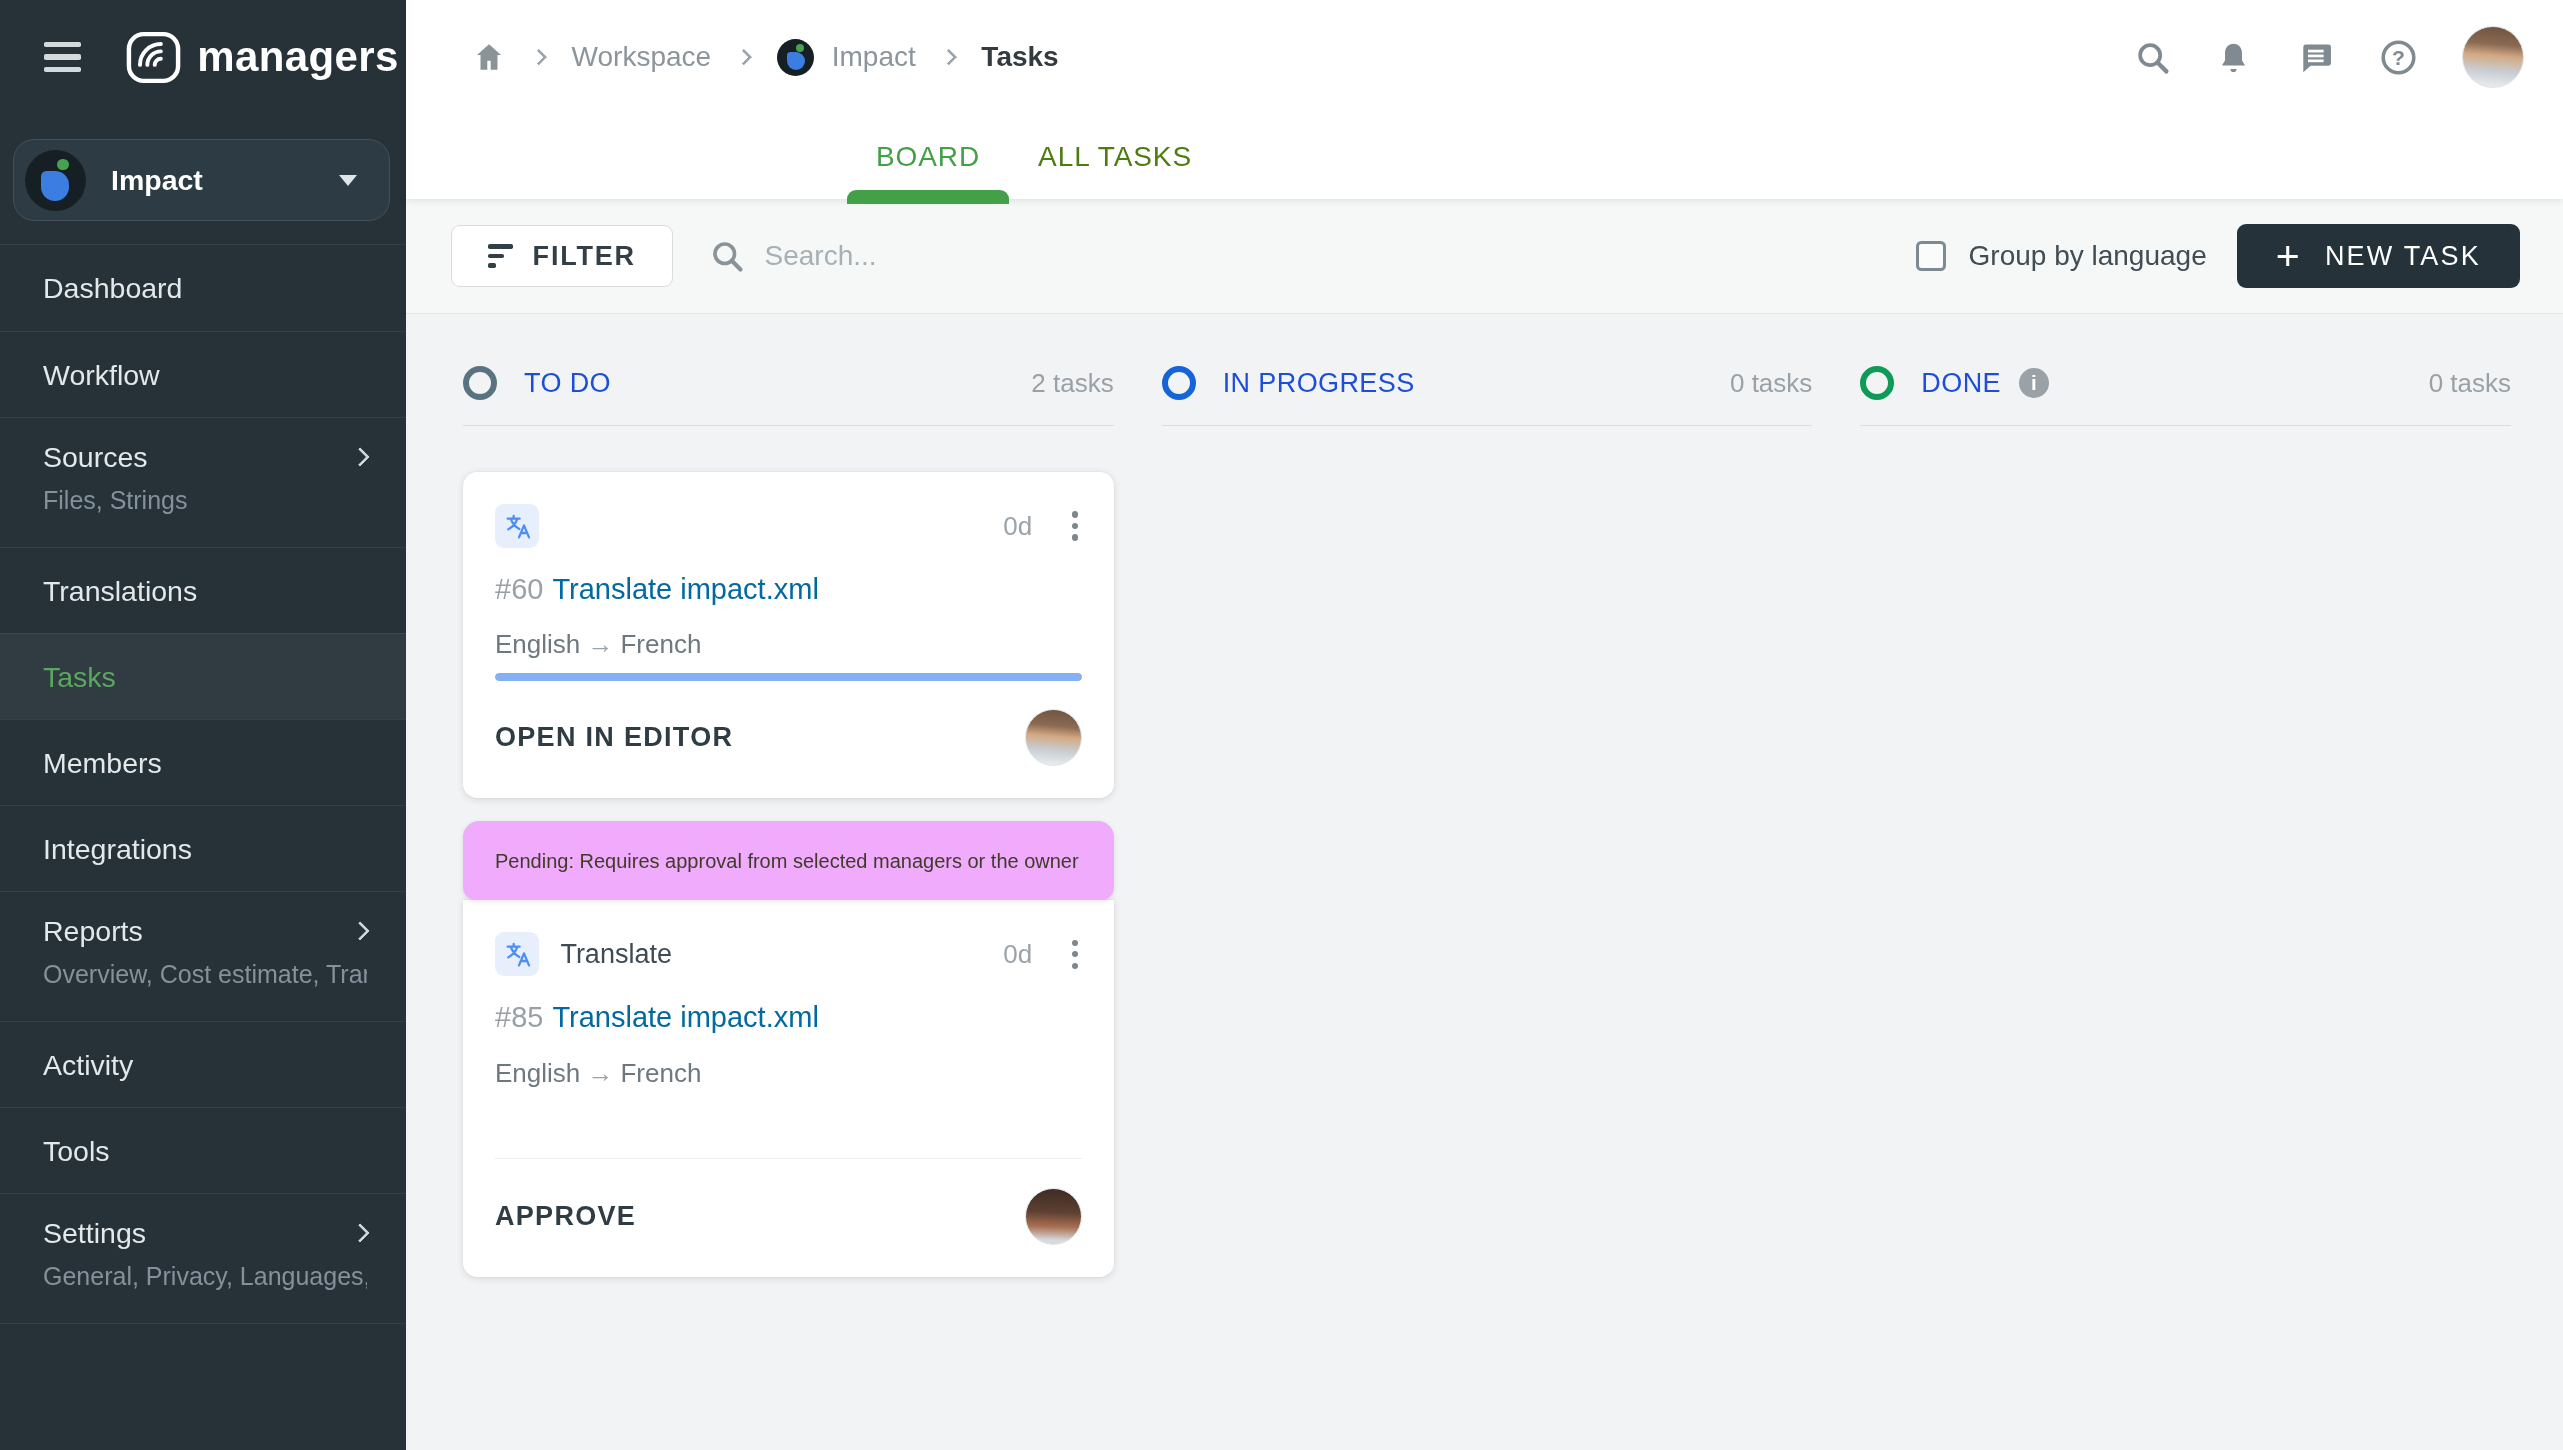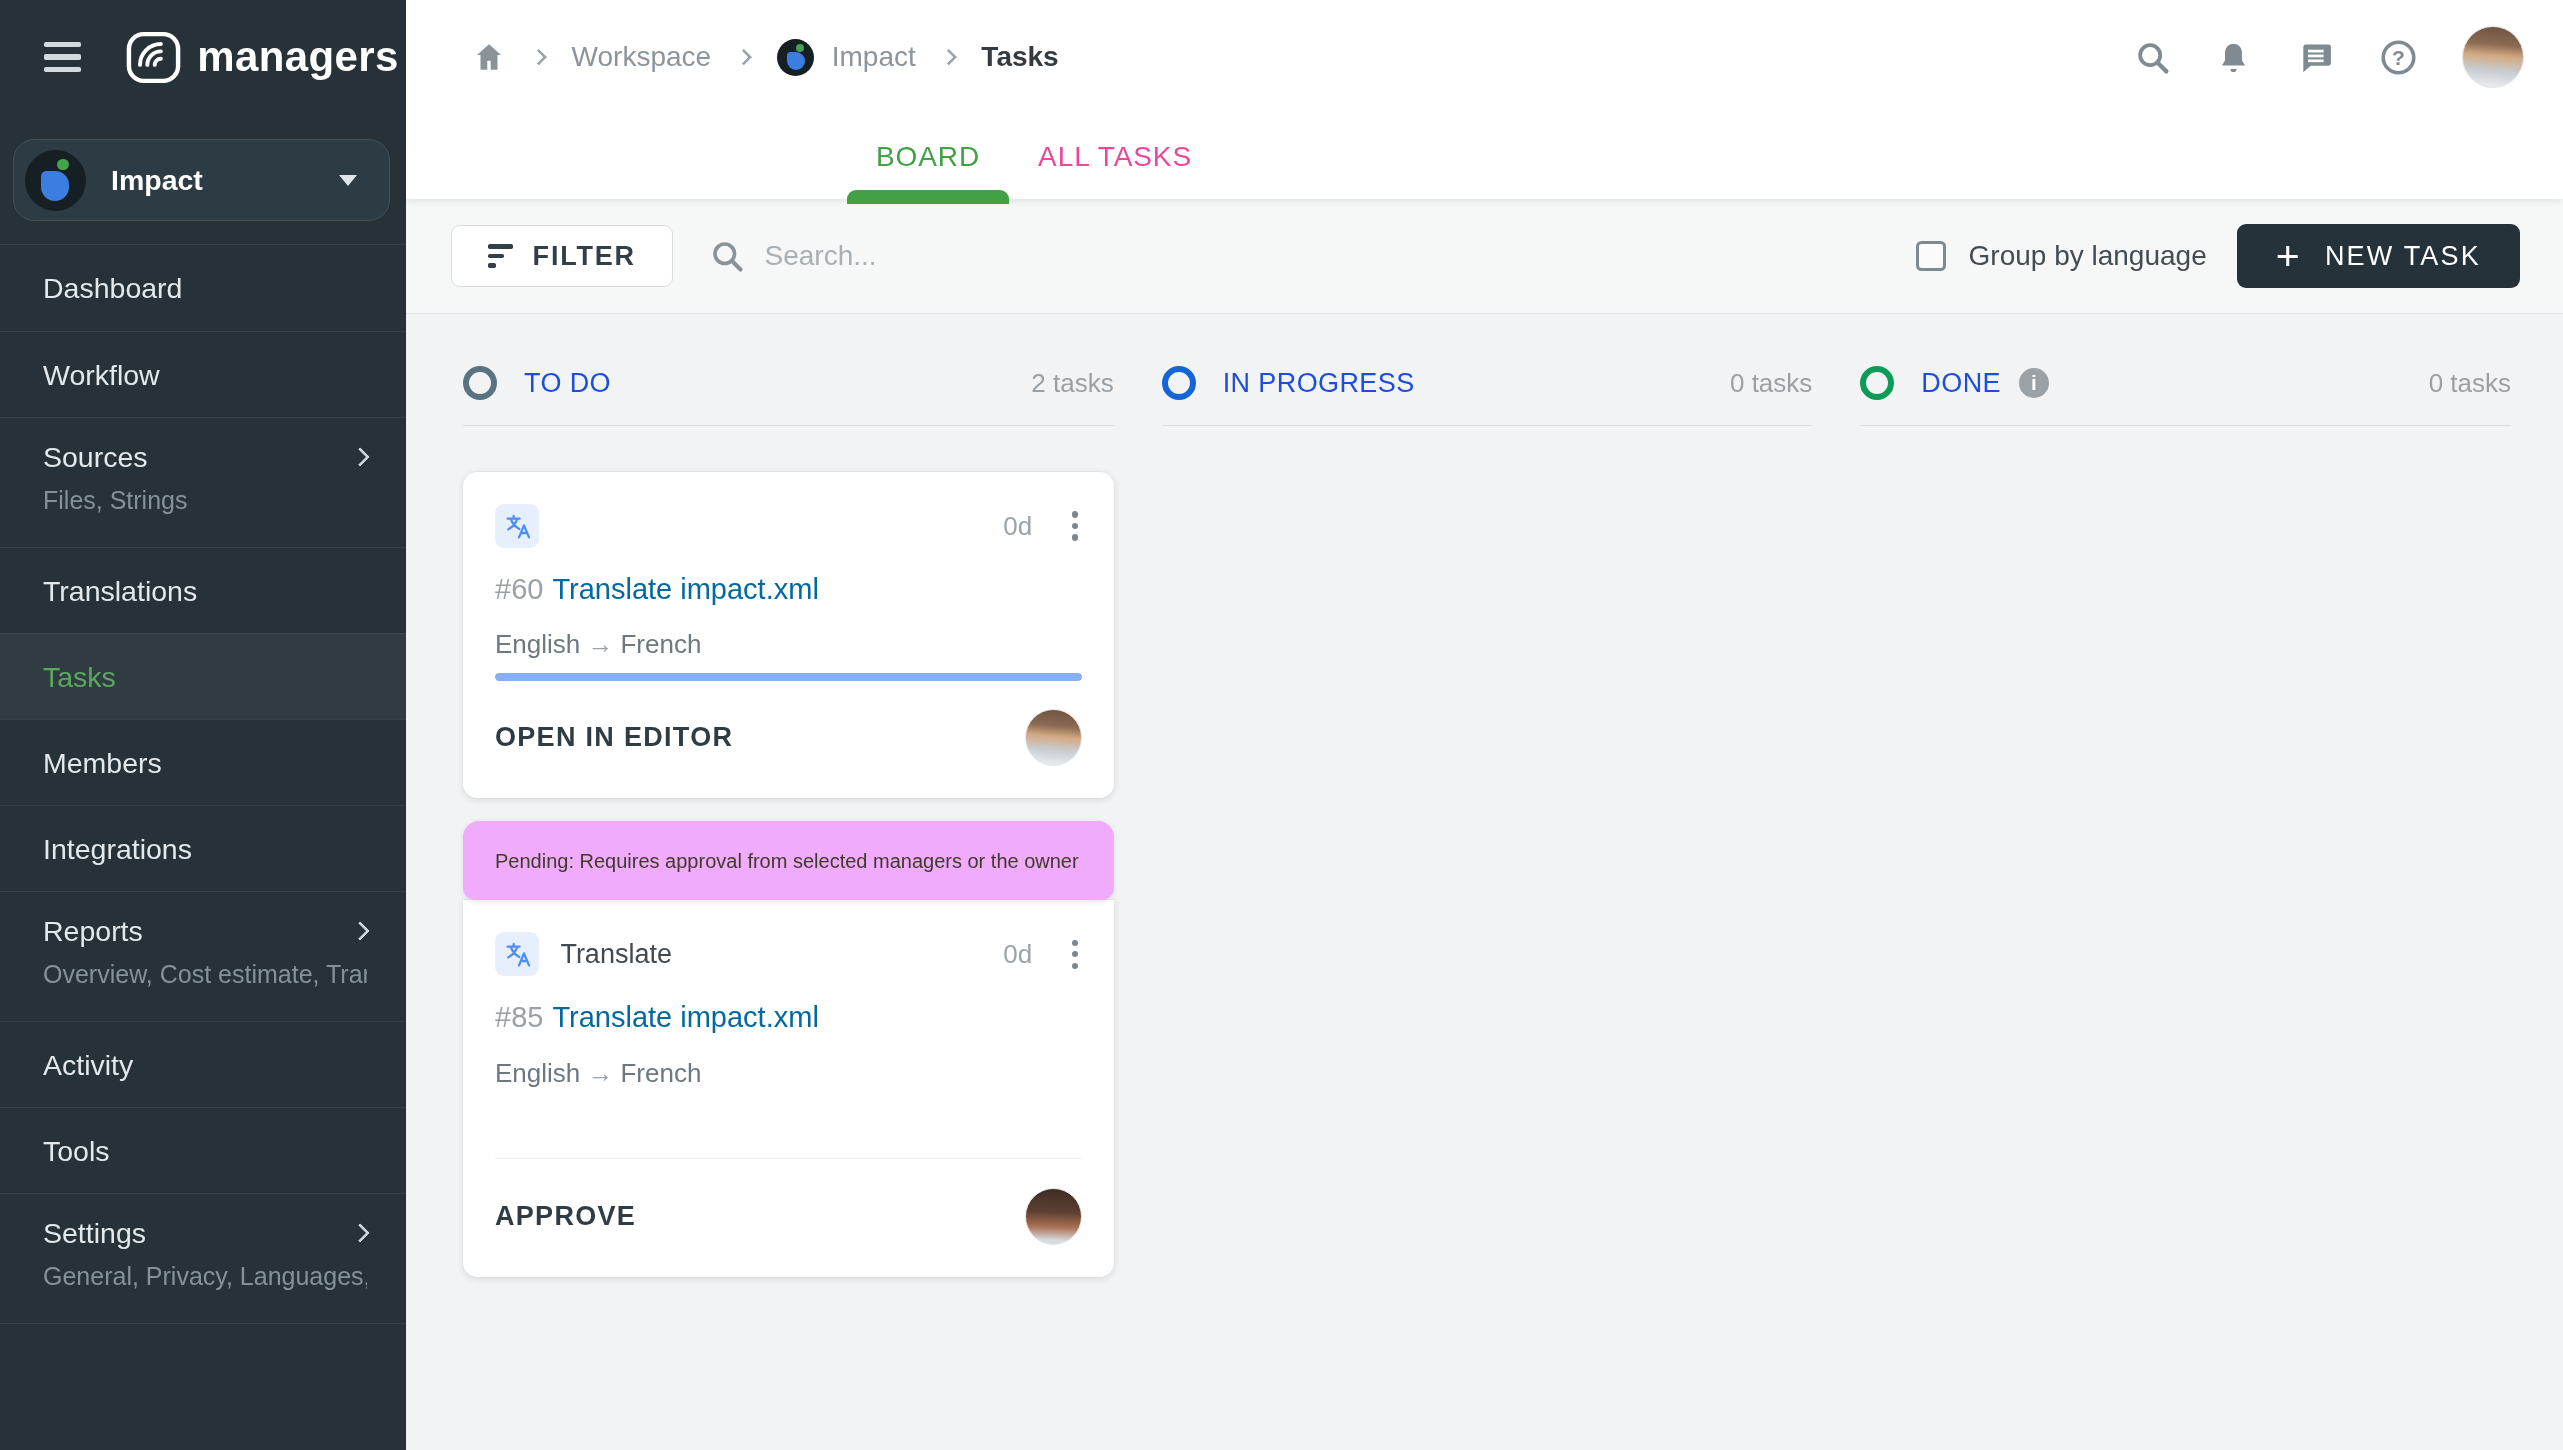--- a/index.html
+++ b/index.html
@@ -61,21 +61,21 @@
     background:#46a24e; border-radius:50%; }
   .top-icons { margin-left:auto; display:flex; align-items:center; gap:44px; }
   .icon-btn { background:none; border:none; cursor:pointer; display:flex; align-items:center; }
   .avatar { border-radius:50%; border:1.8px solid #e1e4e6; }
   .avatar-man { background:linear-gradient(185deg,#6e5140 0%,#8a6a52 30%,#d3a983 48%,#c9ced4 72%,#eef1f3 100%); }
   .avatar-woman { background:linear-gradient(182deg,#3d2b22 0%,#5d4032 42%,#a96f52 68%,#d8dbde 92%); }
   .avatar-top { width:62px; height:62px; }
 
   .tabs-row { height:85px; display:flex; padding-left:441px; }
   .tab { position:relative; display:flex; align-items:center; padding:0 29px;
-    font-size:28px; letter-spacing:0.9px; color:#ec4899; font-weight:500; cursor:pointer; }
+    font-size:28px; letter-spacing:0.9px; color:#4d7c0f; font-weight:500; cursor:pointer; }
   .tab.active { color:#43a047; }
   .tab.active::after { content:""; position:absolute; left:0; right:0; bottom:-5.3px; height:14.2px;
     background:#43a047; border-radius:9px 9px 0 0; }
 
   .toolbar { height:115px; background:#f6f7f7; border-bottom:1.8px solid #e2e4e5;
     display:flex; align-items:center; padding:0 43px 0 45px; position:relative; z-index:1; }
   .filter-btn { display:flex; align-items:center; height:62px; padding:0 36px; background:#fff;
     border:1.8px solid #d9dcde; border-radius:9px; cursor:pointer;
     font-size:27px; letter-spacing:1.8px; font-weight:600; color:#333f47;
     font-family:"Liberation Sans","DejaVu Sans",sans-serif; }

